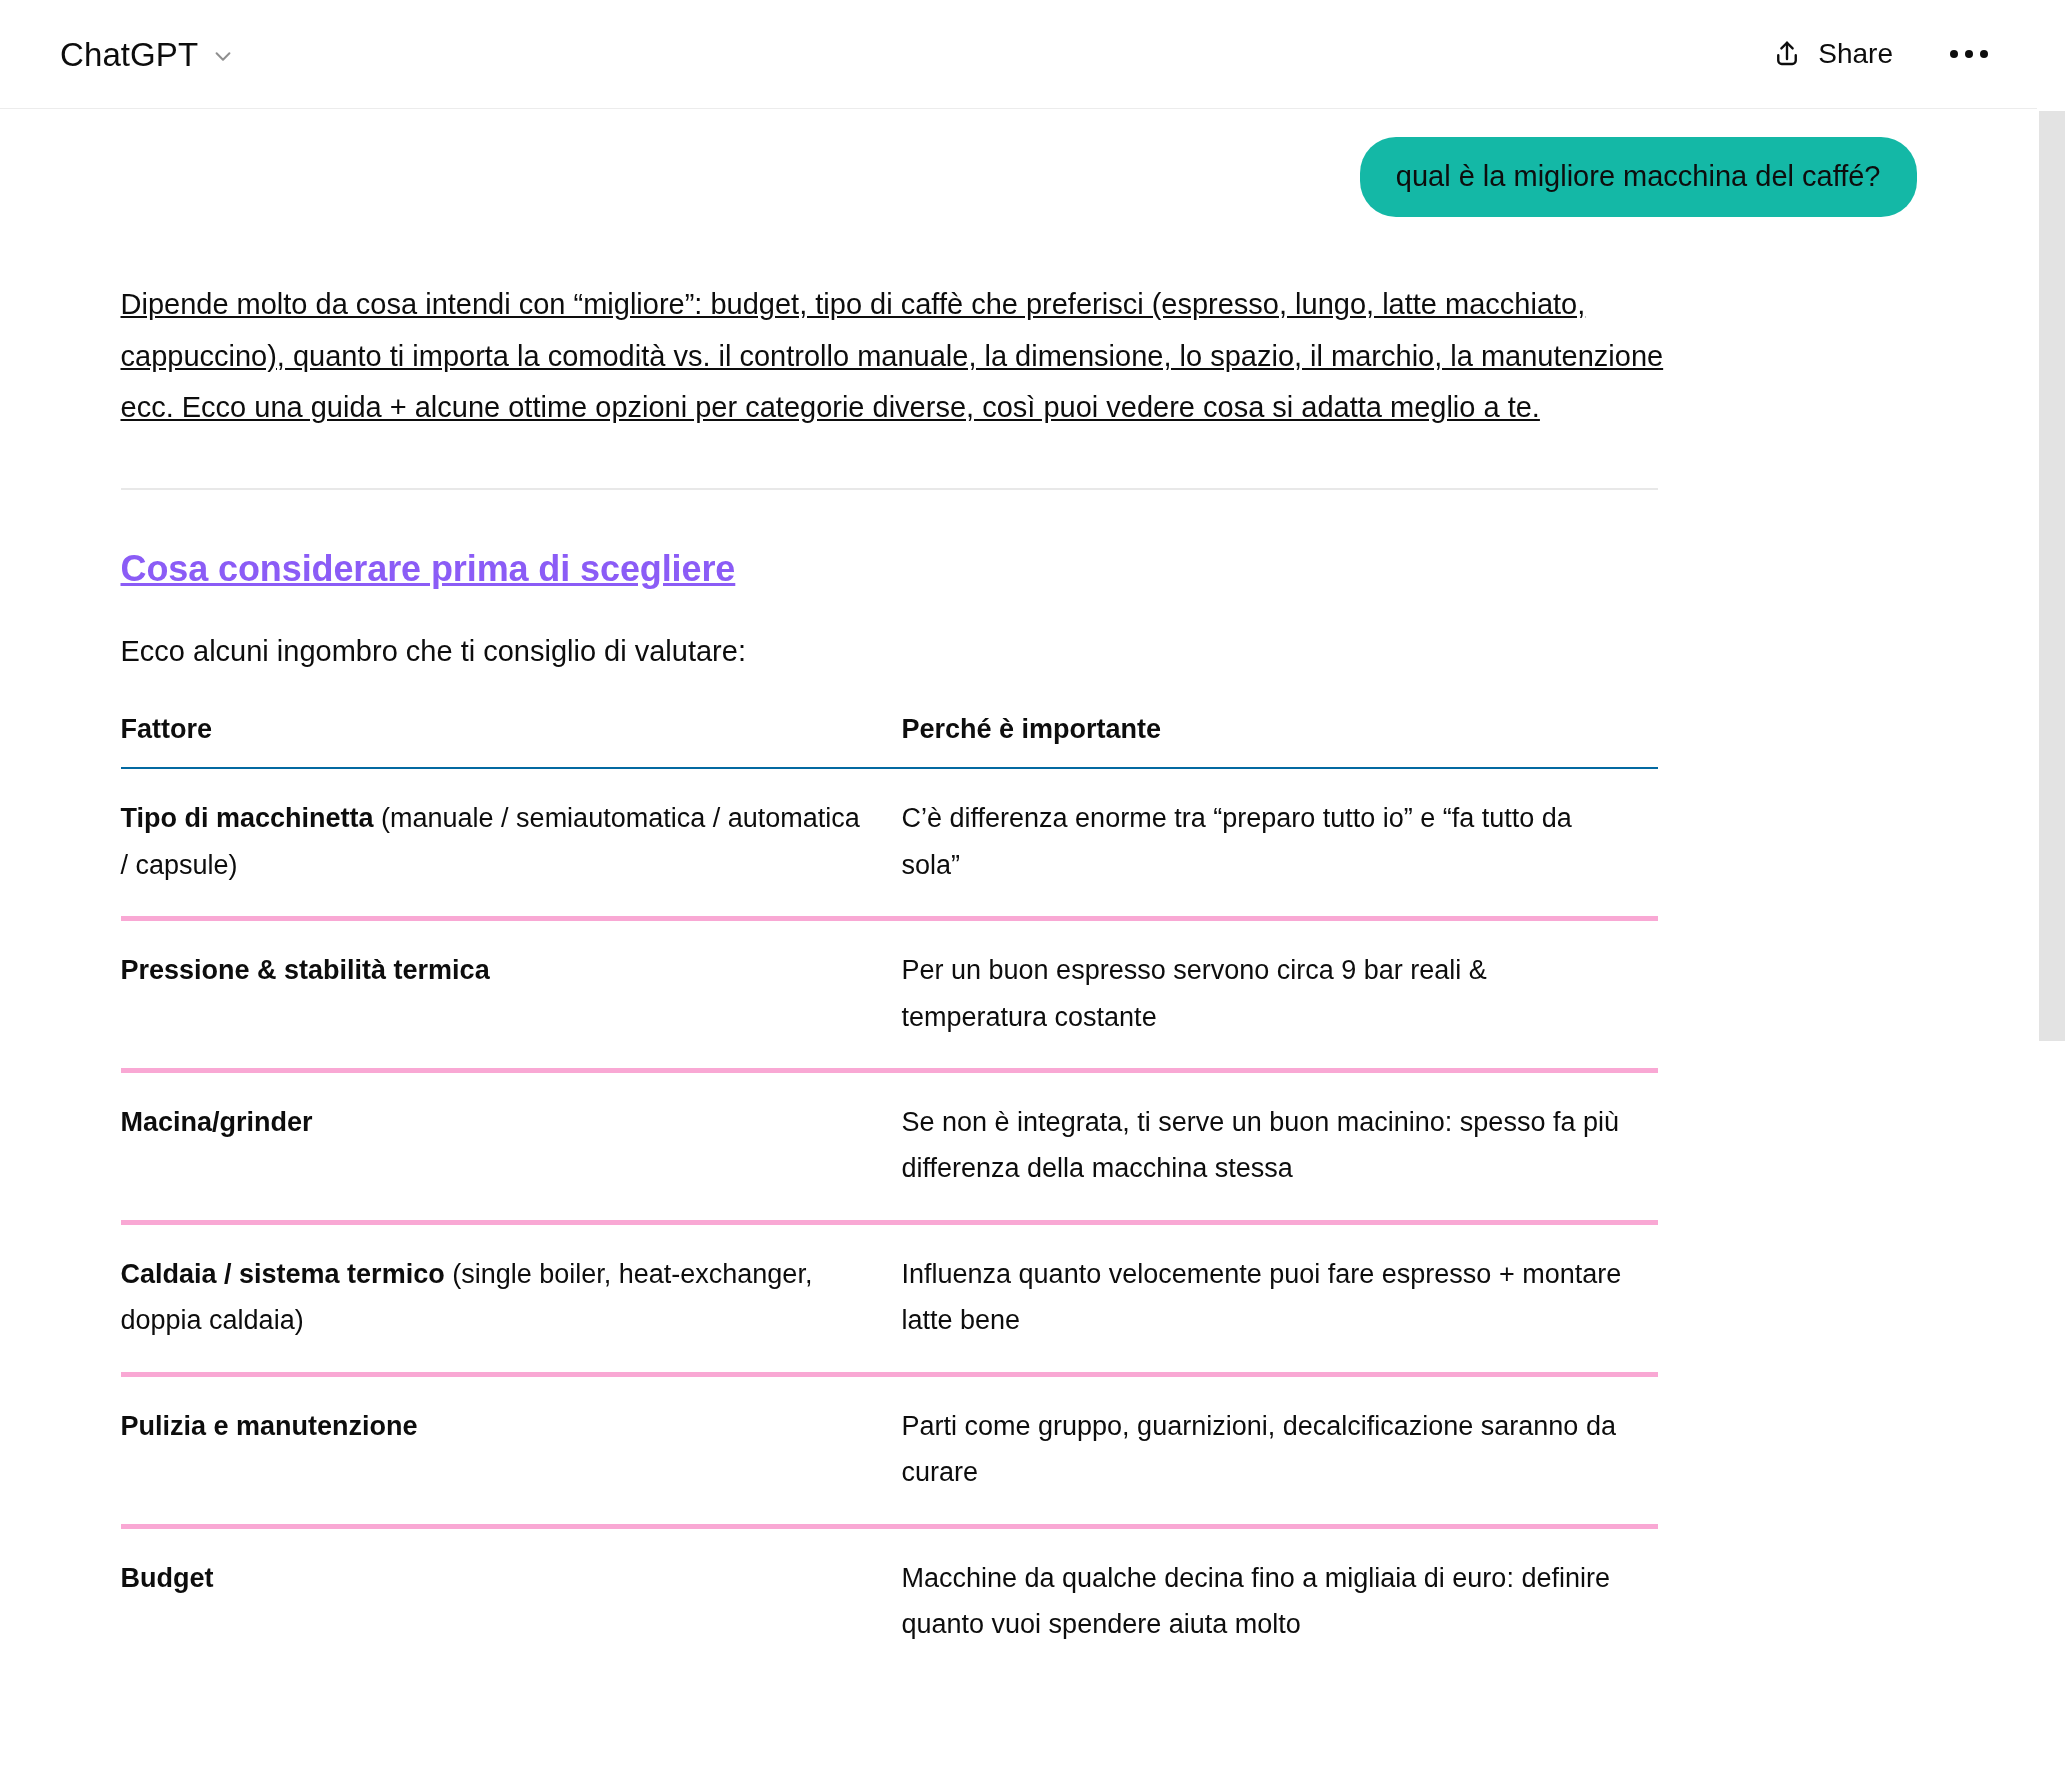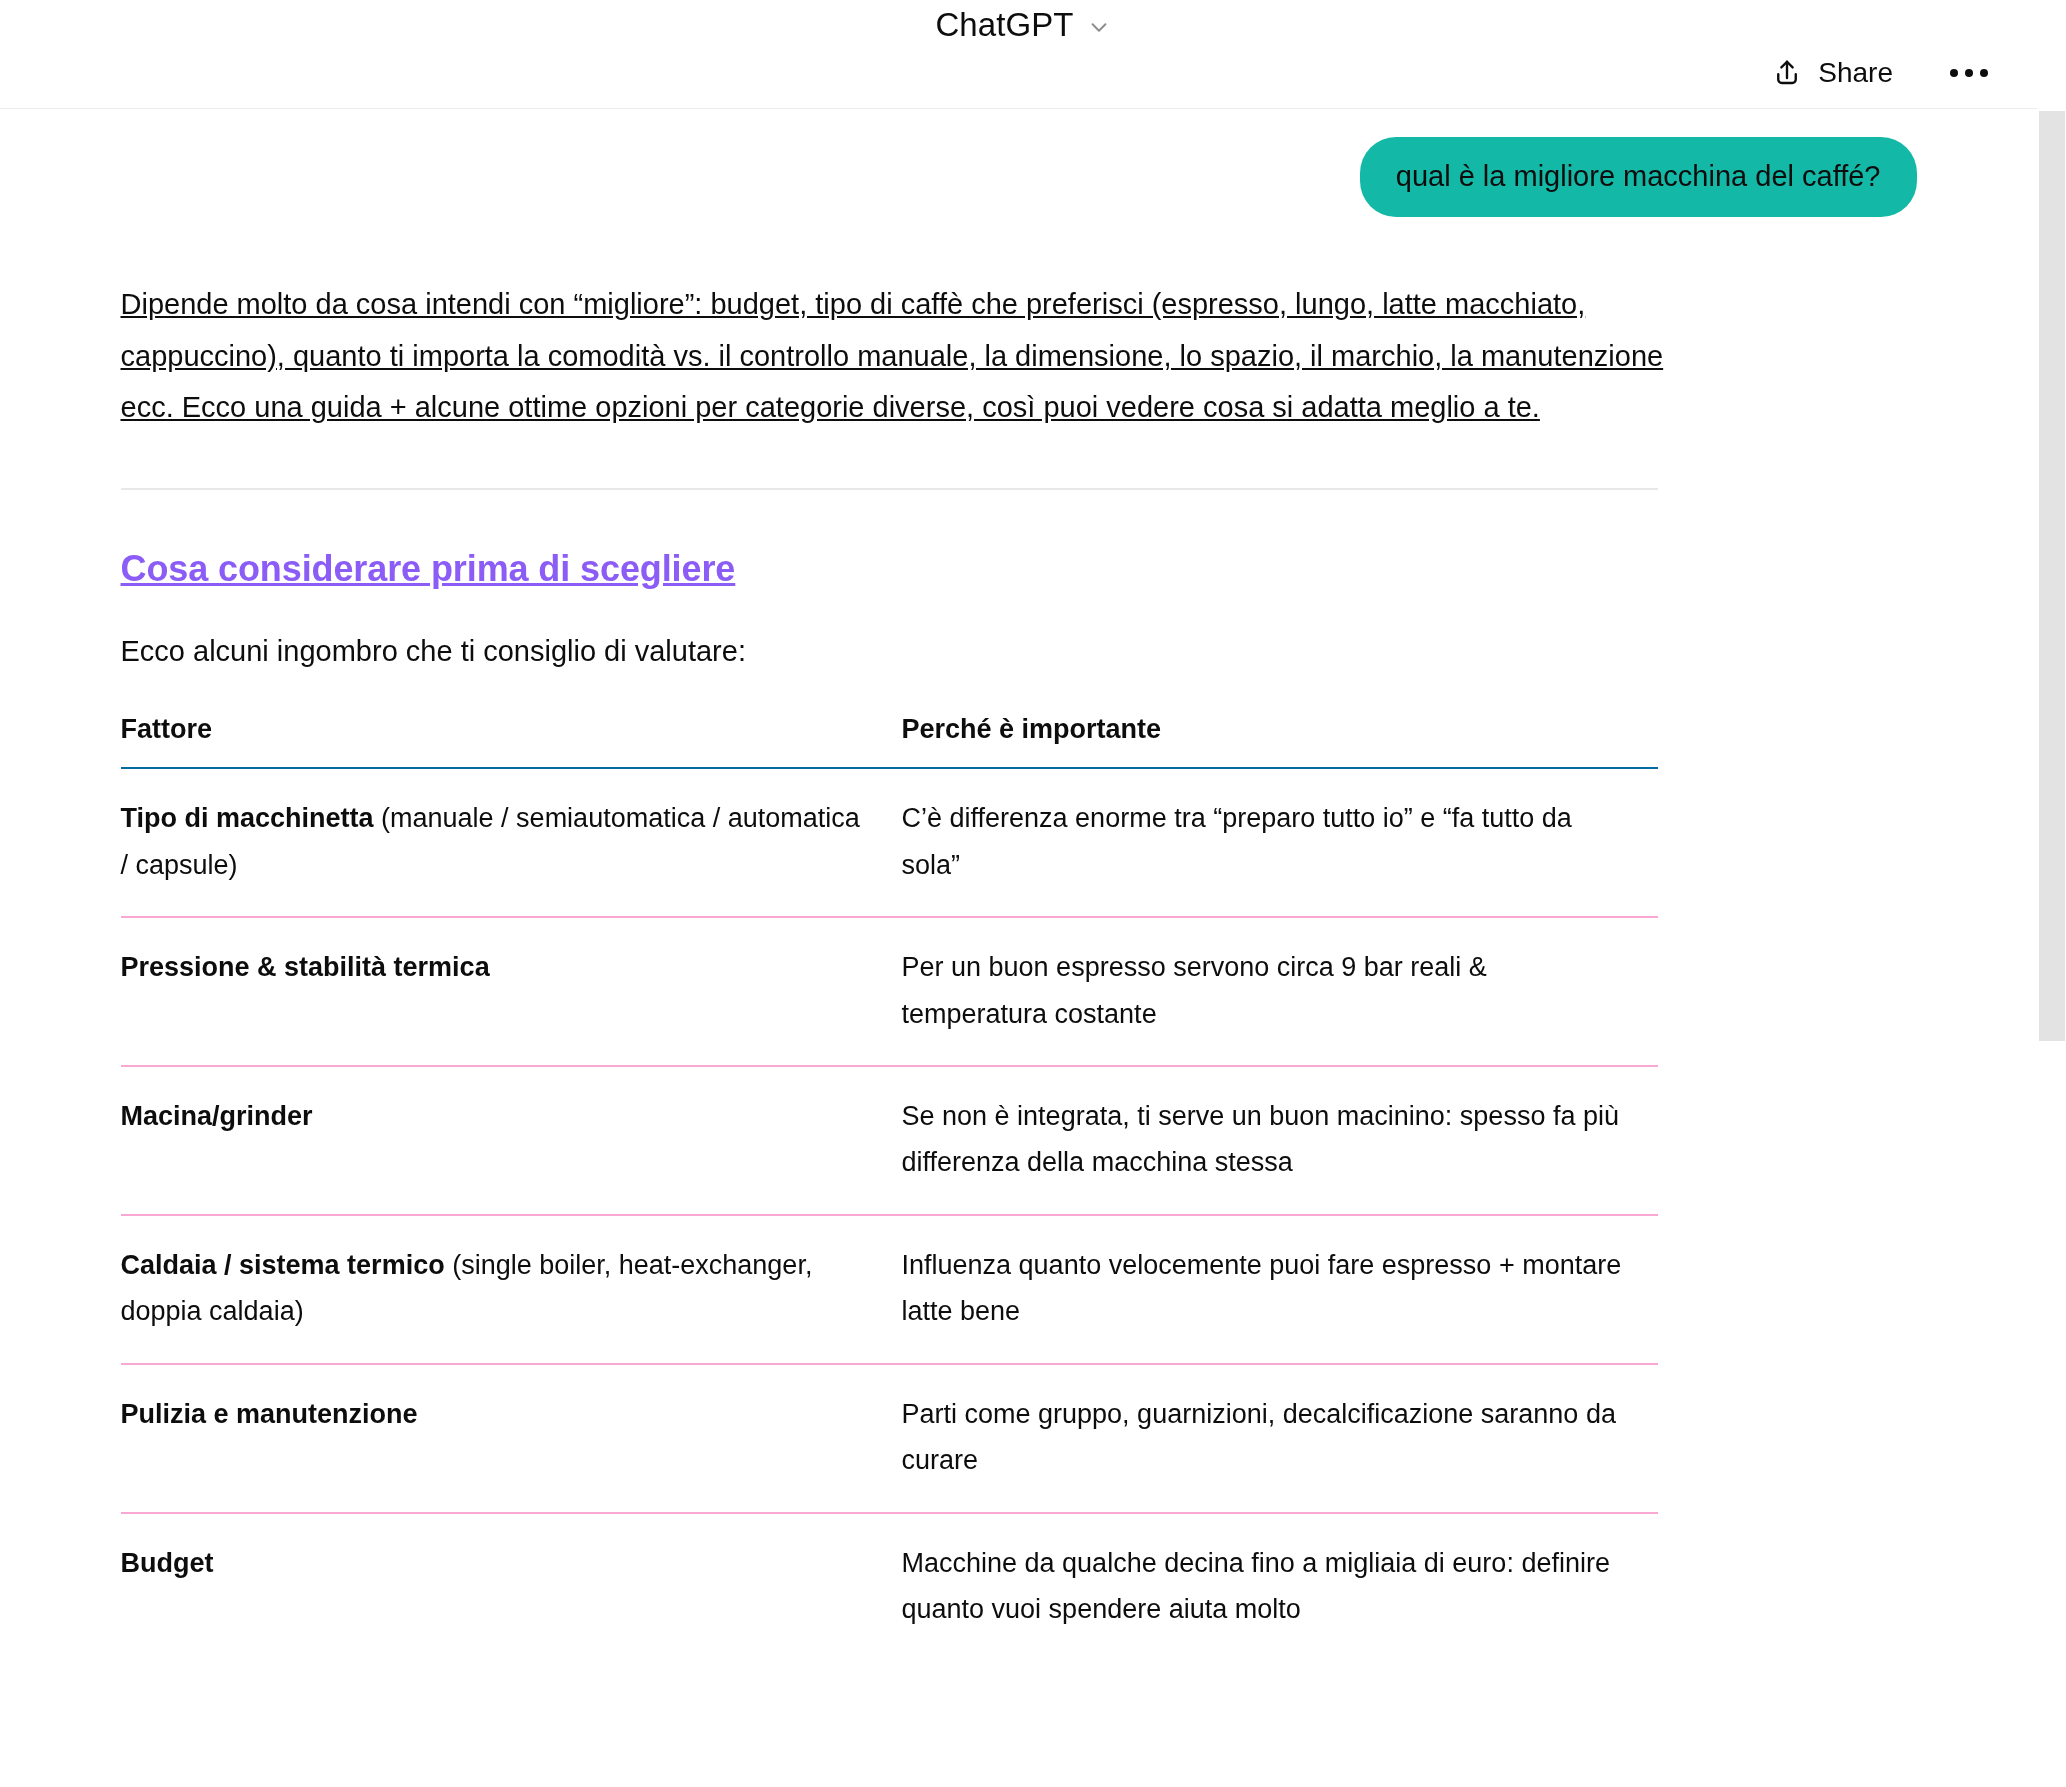--- a/index.html
+++ b/index.html
@@ -16,23 +16,22 @@
   }
 
   
   .topbar {
     position: relative;
     height: 109px;
     width: 2037px;
     border-bottom: 1px solid #ececec;
     display: flex;
     align-items: center;
-    padding: 0 0 0 16px;
+    padding: 0 0 0 56px;
     background: #ffffff;
-    flex-direction: column;
   }
   .brand {
     display: flex;
     align-items: center;
     gap: 14px;
     padding: 8px 12px 8px 4px;
     border-radius: 10px;
     cursor: pointer;
   }
   .brand-title {
@@ -183,21 +182,21 @@
     color: #0d0d0d;
     padding: 0 28px 22px 0;
     border-bottom: 2px solid #0369a1;
     vertical-align: top;
   }
   table.factors td {
     font-size: 27px;
     line-height: 1.72;
     color: #0d0d0d;
     padding: 26px 28px 28px 0;
-    border-bottom: 2px solid #f9a8d4;
+    border-bottom: 5px solid #f9a8d4;
     vertical-align: top;
   }
   table.factors th:first-child,
   table.factors td:first-child { width: 781px; }
   table.factors tr:last-child td { border-bottom: none; }
   .cell-strong { font-weight: 700; }
 </style>
 </head>
 <body>
 

